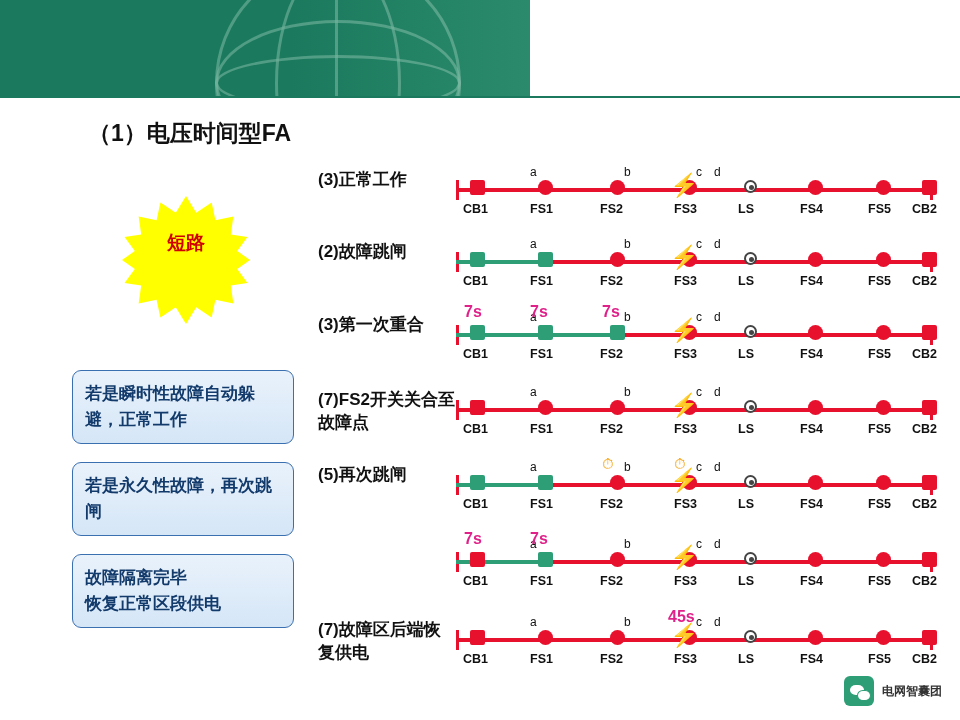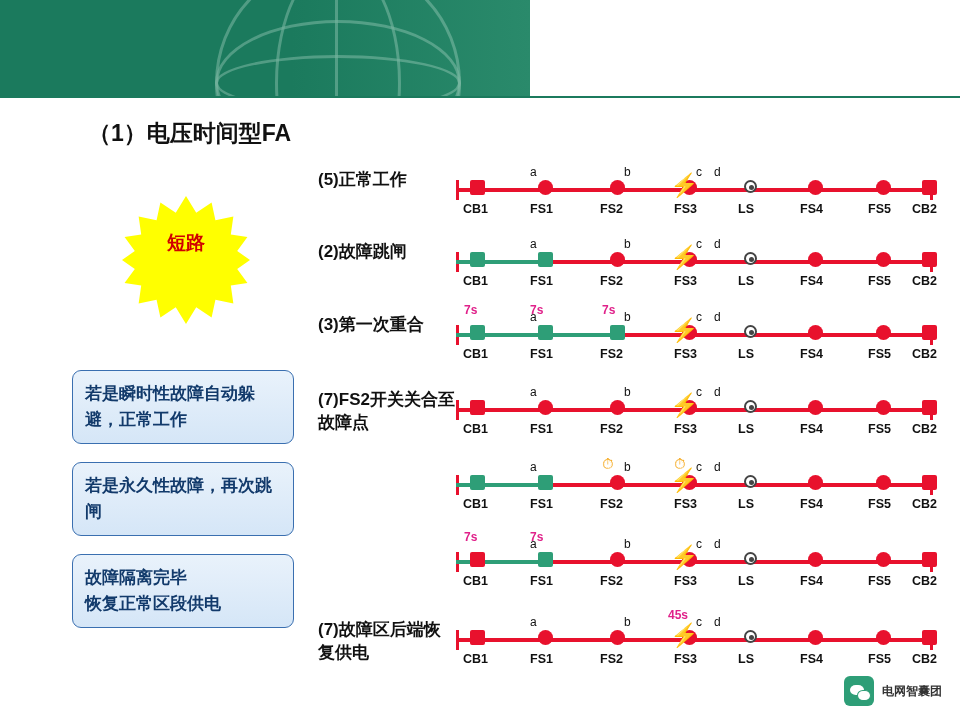--- a/index.html
+++ b/index.html
@@ -41,21 +41,21 @@
   .node{position:absolute;top:20px;width:15px;height:15px;border-radius:50%;background:#e8112d;}
   .node.sq{border-radius:2px;width:15px;height:15px;background:#e8112d;}
   .node.green{background:#2e9e77;border-radius:2px;}
   .node.open{background:#fff;border:2px solid #444;width:13px;height:13px;box-sizing:border-box;}
   .node.open:after{content:"";position:absolute;left:3px;top:3px;width:5px;height:5px;border-radius:50%;background:#444;}
 
   .nlab{position:absolute;top:5px;font-size:12px;color:#111;}
   .blab{position:absolute;top:42px;font-size:12.5px;font-weight:bold;color:#111;}
 
   .bolt{position:absolute;top:14px;font-size:23px;color:#f5a81c;line-height:1;}
-  .timer-pink{position:absolute;font-size:12px;font-weight:bold;color:#e0218a;}
+  .timer-pink{position:absolute;font-size:16px;font-weight:bold;color:#e0218a;}
   .clock{position:absolute;top:14px;font-size:15px;color:#f5a81c;}
 
   
   .wechat{position:absolute;right:18px;bottom:14px;display:flex;align-items:center;gap:8px;}
   .wechat-badge{width:30px;height:30px;border-radius:6px;background:#2e9e77;position:relative;}
   .wechat-badge:before{content:"";position:absolute;left:6px;top:9px;width:14px;height:10px;border-radius:50%/60%;background:#fff;}
   .wechat-badge:after{content:"";position:absolute;left:13px;top:14px;width:12px;height:9px;border-radius:50%/60%;background:#fff;border:1px solid #2e9e77;}
   .wechat-text{font-size:12px;color:#333;font-weight:bold;}
 </style>
 </head>
@@ -87,21 +87,21 @@
 
 <div class="note note-1">若是瞬时性故障自动躲避，正常工作</div>
 <div class="note note-2">若是永久性故障，再次跳闸</div>
 <div class="note note-3">
   <div>故障隔离完毕</div>
   <div>恢复正常区段供电</div>
 </div>
 
 <div id="rows-host">
     <div class="row" style="top: 160px;">
-      <div class="row-label">(5)正常工作</div>
+      <div class="row-label">(3)正常工作</div>
       <div class="line-area">
         <div class="tick" style="left: -4px;"></div>
         <div class="tick" style="left: 470px;"></div>
         <div class="feeder" style="left: -4px; width: 474px; background: rgb(232, 17, 45);"></div>
         <div class="node sq" style="left: 10px;"></div>
         <div class="blab" style="left: 3px;">CB1</div>
         <div class="node" style="left: 78px;"></div>
         <div class="blab" style="left: 70px;">FS1</div>
         <div class="node" style="left: 150px;"></div>
         <div class="blab" style="left: 140px;">FS2</div>
@@ -208,20 +208,21 @@
         <div class="node sq" style="left: 462px;"></div>
         <div class="blab" style="left: 452px;">CB2</div>
         <div class="nlab" style="left: 70px;">a</div>
         <div class="nlab" style="left: 164px;">b</div>
         <div class="nlab" style="left: 236px;">c</div>
         <div class="nlab" style="left: 254px;">d</div>
         <div class="bolt" style="left: 210px;">⚡</div>
       </div>
     </div>
     <div class="row" style="top: 455px;">
+      <div class="row-label">(5)再次跳闸</div>
       <div class="line-area">
         <div class="tick" style="left: -4px;"></div>
         <div class="tick" style="left: 470px;"></div>
         <div class="feeder" style="left: -4px; width: 89px; background: rgb(46, 158, 119);"></div>
         <div class="feeder" style="left: 85px; width: 385px; background: rgb(232, 17, 45);"></div>
         <div class="node sq green" style="left: 10px;"></div>
         <div class="blab" style="left: 3px;">CB1</div>
         <div class="node green" style="left: 78px;"></div>
         <div class="blab" style="left: 70px;">FS1</div>
         <div class="node" style="left: 150px;"></div>

